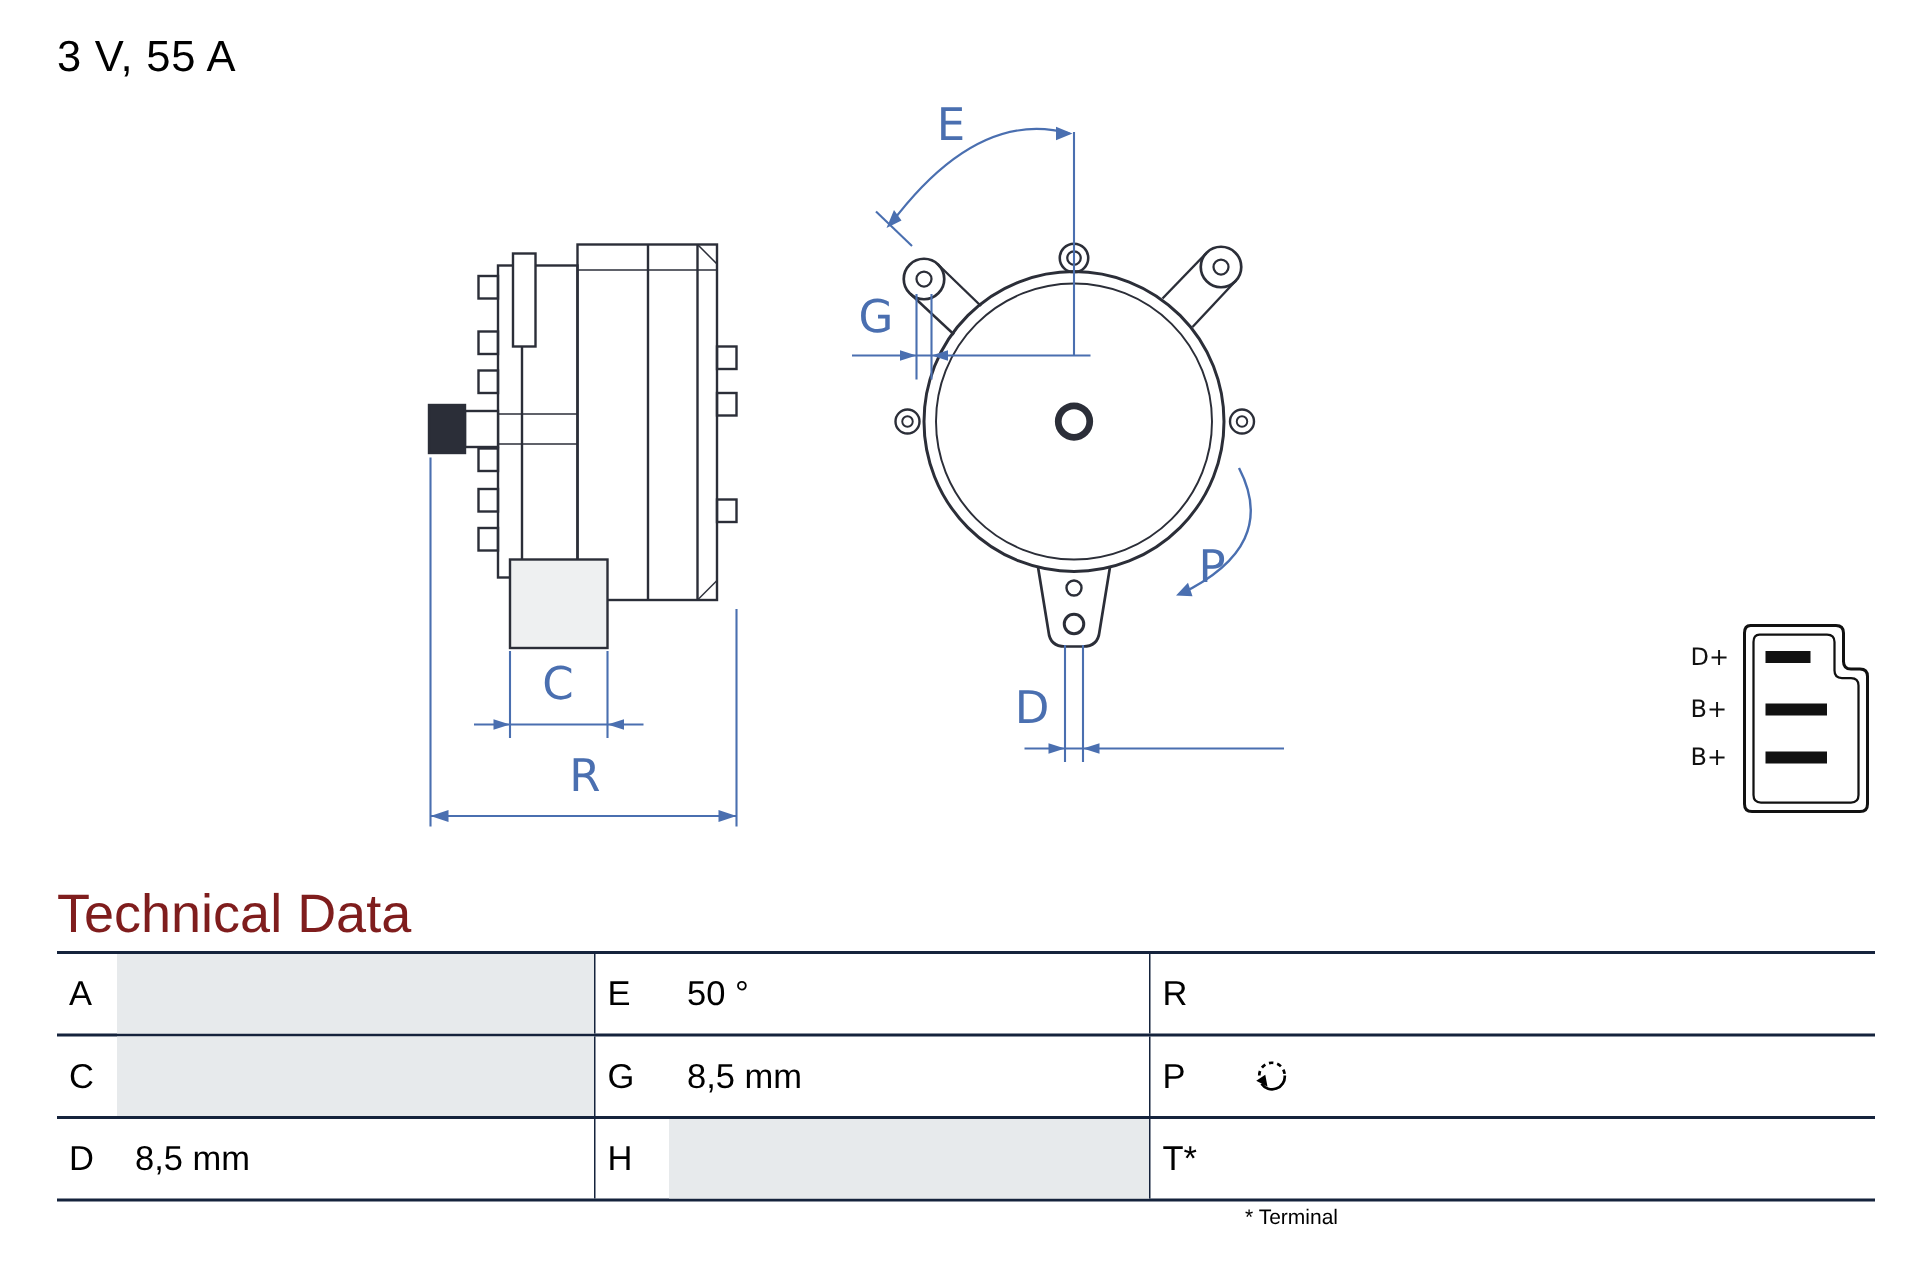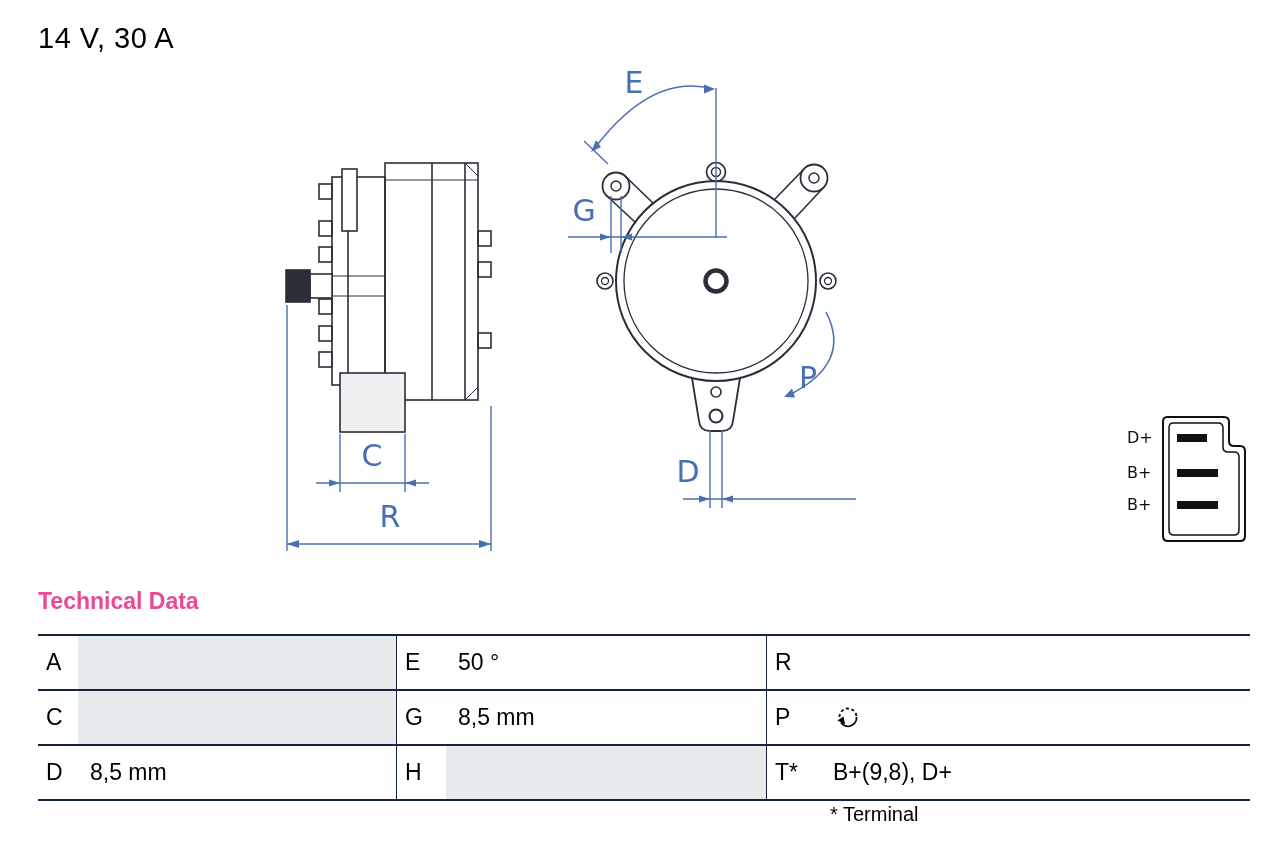--- a/index.html
+++ b/index.html
@@ -11,21 +11,21 @@
   .title{
     position:absolute;left:38px;top:22px;
     font-size:29px;letter-spacing:.5px;color:#000;
   }
   svg.drawing{position:absolute;left:0;top:0;}
   svg text{font-family:"DejaVu Sans",sans-serif;}
   .dim-label{fill:#4a6fb0;font-size:30px;}
   .pin-label{fill:#111;font-size:16px;}
   .tech-heading{
     position:absolute;left:38px;top:588px;
-    font-size:23px;font-weight:bold;color:#ec4899;
+    font-size:36px;font-weight:normal;color:#7f1d1d;
   }
   .tdata{
     position:absolute;left:38px;top:634px;width:1212px;
     border-top:2px solid #15233c;
   }
   .trow{display:flex;height:53px;border-bottom:2px solid #15233c;}
   .tcell{
     display:flex;align-items:center;
     font-size:23px;color:#000;box-sizing:border-box;
   }
@@ -34,28 +34,28 @@
   .c-l1{width:40px;}
   .c-v1{width:318px;}
   .c-l2{width:50px;}
   .c-v2{width:320px;}
   .c-l3{width:55px;}
   .c-v3{flex:1;}
   .sep{border-left:1px solid #15233c;}
   .shaded{background:#e7eaec;}
   .footnote{
     position:absolute;left:830px;top:803px;
-    font-size:20px;color:#000;
+    font-size:14px;color:#000;
   }
   .rot-icon{display:block;}
 </style>
 </head>
 <body>
 
-<div class="title">14 V, 30 A</div>
+<div class="title">3 V, 55 A</div>
 
 <svg class="drawing" width="1280" height="580" viewBox="0 0 1280 580">
 
   <g stroke="#2b2e38" fill="none" stroke-width="1.6">
 
     <rect x="319" y="184" width="13" height="15"></rect>
     <rect x="319" y="221" width="13" height="15"></rect>
     <rect x="319" y="247" width="13" height="15"></rect>
     <rect x="319" y="299" width="13" height="15"></rect>
     <rect x="319" y="326" width="13" height="15"></rect>
@@ -201,17 +201,16 @@
         <polygon points="4.5,16.5 12,20.5 10.5,12.5" fill="#000"></polygon>
       </svg>
     </div>
   </div>
   <div class="trow">
     <div class="tcell lbl c-l1">D</div>
     <div class="tcell val c-v1">8,5 mm</div>
     <div class="tcell lbl c-l2 sep">H</div>
     <div class="tcell val c-v2 shaded"></div>
     <div class="tcell lbl c-l3 sep">T*</div>
-    <div class="tcell val c-v3">B+(9,8), D+</div>
   </div>
 </div>
 
 <div class="footnote">* Terminal</div>
 
 </body></html>

